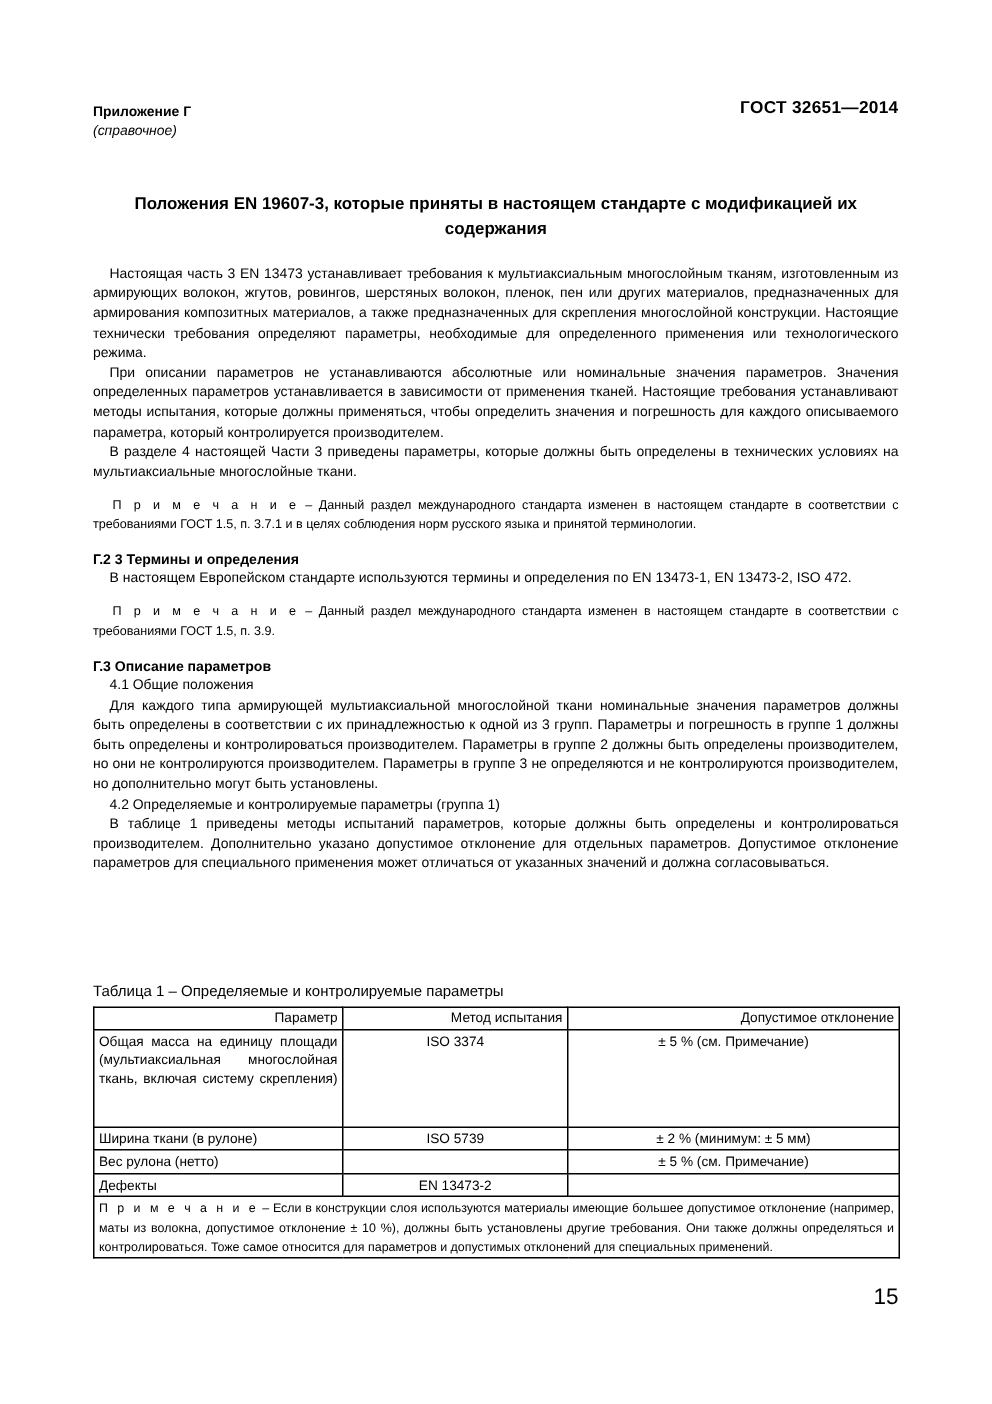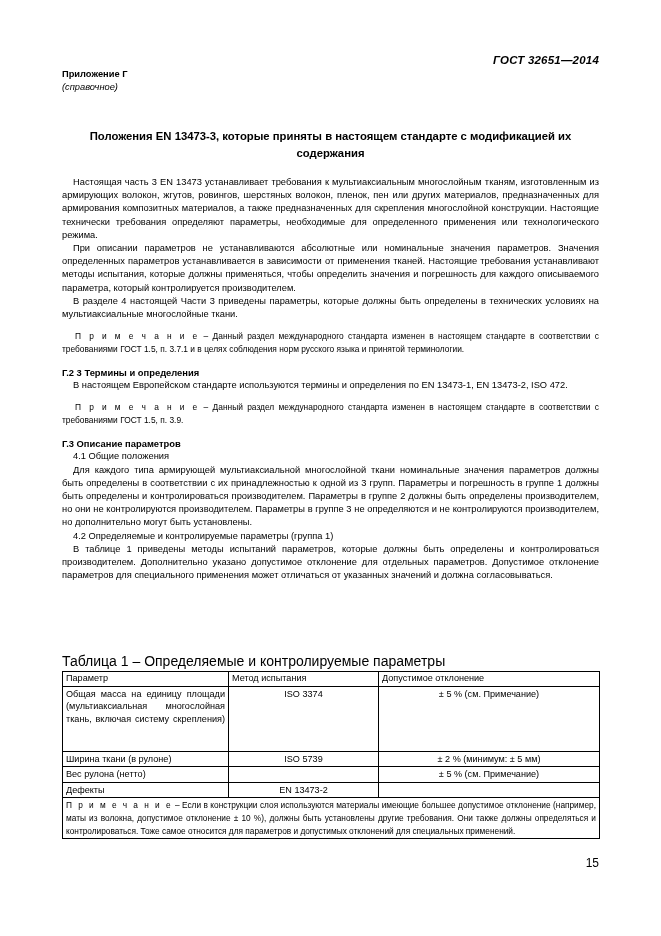--- a/index.html
+++ b/index.html
@@ -23,26 +23,25 @@
     position: absolute;
     left: 62px;
     top: 0;
     width: 537px;
   }
 
   
   .doc-header {
     position: absolute;
     right: 0px;
-    top: 54px;
+    top: 66px;
     font-size: 11.5px;
     font-weight: bold;
     letter-spacing: 0.2px;
     white-space: nowrap;
-    font-style: italic;
   }
 
   
   .annex-block {
     position: absolute;
     top: 68px;
     left: 0;
     width: 537px;
     font-size: 9.3px;
     font-weight: bold;
@@ -106,40 +105,40 @@
   .gap-l { height: 11px; }
 
   
   .table-wrap {
     position: absolute;
     top: 655px;
     left: 0;
     width: 537px;
   }
   .table-caption {
-    font-size: 14px;
+    font-size: 10px;
     line-height: 13px;
     margin-bottom: 3px;
   }
   table.params {
     border-collapse: collapse;
     width: 537px;
     table-layout: fixed;
     font-size: 9.1px;
   }
   table.params th,
   table.params td {
     border: 1px solid #000000;
     padding: 1px 3px;
     vertical-align: top;
     line-height: 12.6px;
     font-weight: normal;
   }
   table.params thead th {
-    text-align: left;
+    text-align: right;
     padding: 0px 3px 1px 3px;
   }
   col.c1 { width: 166px; }
   col.c2 { width: 150px; }
   col.c3 { width: 221px; }
   td.param-cell {
     text-align: justify;
     text-align-last: justify;
   }
   td.param-cell.single {
@@ -156,38 +155,38 @@
     line-height: 12.2px;
     text-align: justify;
     padding: 2px 4px 3px 4px;
   }
 
   
   .page-number {
     position: absolute;
     right: 0px;
     top: 856px;
-    font-size: 12px;
+    font-size: 15px;
   }
 </style>
 </head>
 <body>
 
 <div class="page">
 
   <div class="content">
 
     <div class="doc-header">ГОСТ 32651—2014</div>
 
     <div class="annex-block">
       <div>Приложение Г</div>
       <div class="annex-kind">(справочное)</div>
     </div>
 
-    <div class="main-title">Положения EN 13473-3, которые приняты в настоящем стандарте с модификацией их содержания</div>
+    <div class="main-title">Положения EN 19607-3, которые приняты в настоящем стандарте с модификацией их содержания</div>
 
     <div class="body-flow">
 
       <p class="para">Настоящая часть 3 EN 13473 устанавливает требования к мультиаксиальным многослойным тканям, изготовленным из армирующих волокон, жгутов, ровингов, шерстяных волокон, пленок, пен или других материалов, предназначенных для армирования композитных материалов, а также предназначенных для скрепления многослойной конструкции. Настоящие технически требования определяют параметры, необходимые для определенного применения или технологического режима.</p>
       <p class="para">При описании параметров не устанавливаются абсолютные или номинальные значения параметров. Значения определенных параметров устанавливается в зависимости от применения тканей. Настоящие требования устанавливают методы испытания, которые должны применяться, чтобы определить значения и погрешность для каждого описываемого параметра, который контролируется производителем.</p>
       <p class="para">В разделе 4 настоящей Части 3 приведены параметры, которые должны быть определены в технических условиях на мультиаксиальные многослойные ткани.</p>
       <div class="gap-m"></div>
       <p class="note"><span class="note-label">П р и м е ч а н и е</span><span> – Данный раздел международного стандарта изменен в настоящем стандарте в соответствии с требованиями ГОСТ 1.5, п. 3.7.1 и в целях соблюдения норм русского языка и принятой терминологии.</span></p>
 
       <div class="gap-l"></div>

